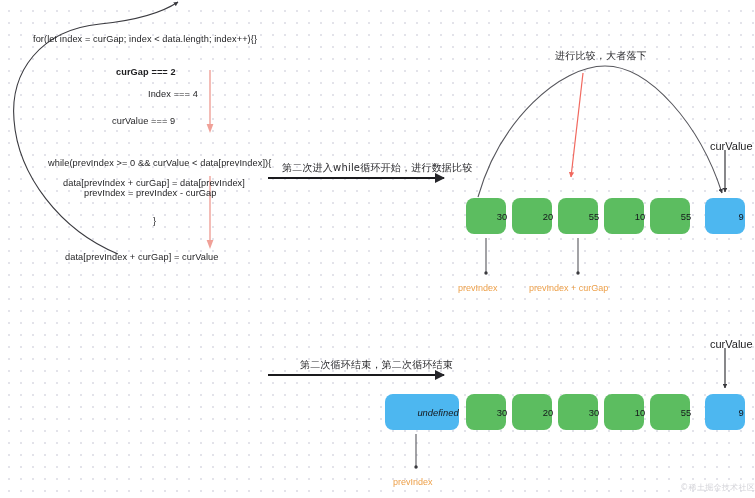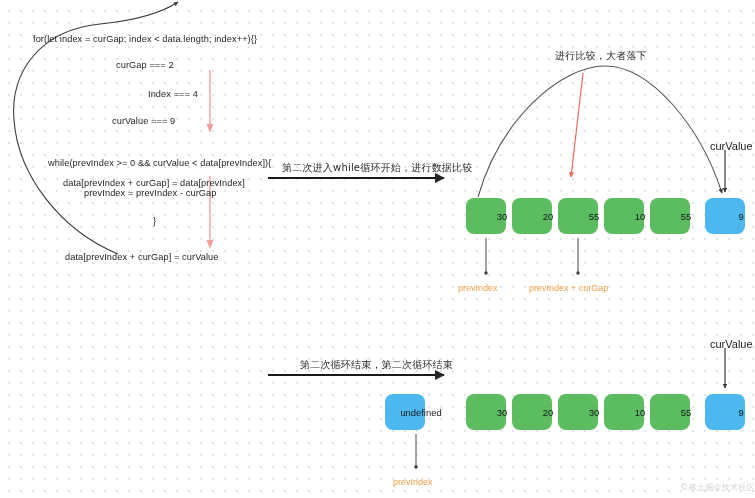--- a/index.html
+++ b/index.html
@@ -129,21 +129,21 @@
     <circle cx="578" cy="273" r="1.7" fill="#3a3a3f"></circle>
 
     <line x1="725" y1="348" x2="725" y2="388" stroke="#26262a" stroke-width="1.1" marker-end="url(#arrowThinDark)"></line>
 
     <line x1="416" y1="434" x2="416" y2="467" stroke="#56565c" stroke-width="1.1"></line>
     <circle cx="416" cy="467" r="1.7" fill="#3a3a3f"></circle>
   </svg>
 
   <div>
     <div class="code-line" style="left:33px; top:34px;">for(let index = curGap; index &lt; data.length; index++){}</div>
-    <div class="code-line" style="left:116px; top:60px;">curGap === 2</div>
+    <div class="code-line" style="left:116px; top:67px;font-weight:bold;">curGap === 2</div>
     <div class="code-line" style="left:120px; top:89px;padding-left:28px;">Index === 4</div>
     <div class="code-line" style="left:112px; top:116px;">curValue === 9</div>
     <div class="code-line" style="left:48px; top:158px;">while(prevIndex &gt;= 0 &amp;&amp; curValue &lt; data[prevIndex]){</div>
     <div class="code-line" style="left:63px; top:178px;">data[prevIndex + curGap] = data[prevIndex]</div>
     <div class="code-line" style="left:84px; top:188px;">prevIndex = prevIndex - curGap</div>
     <div class="code-line" style="left:153px; top:216px;">}</div>
     <div class="code-line" style="left:65px; top:252px;">data[prevIndex + curGap] = curValue</div>
   </div>
 
   <div class="cn-label" style="left:282px; top:161px;">第二次进入while循环开始，进行数据比较</div>
@@ -153,21 +153,21 @@
   <div>
     <div class="node-box node-green" style="left:466px; top:198px; width:40px;">30</div>
     <div class="node-box node-green" style="left:512px; top:198px; width:40px;">20</div>
     <div class="node-box node-green" style="left:558px; top:198px; width:40px;">55</div>
     <div class="node-box node-green" style="left:604px; top:198px; width:40px;">10</div>
     <div class="node-box node-green" style="left:650px; top:198px; width:40px;">55</div>
     <div class="node-box node-blue" style="left:705px; top:198px; width:40px;">9</div>
   </div>
 
   <div>
-    <div class="node-box node-blue" style="left:385px; top:394px; width:40px;">undefined</div>
+    <div class="node-box node-blue" style="left:385px; top:394px; width:74px;font-style:italic;">undefined</div>
     <div class="node-box node-green" style="left:466px; top:394px; width:40px;">30</div>
     <div class="node-box node-green" style="left:512px; top:394px; width:40px;">20</div>
     <div class="node-box node-green" style="left:558px; top:394px; width:40px;">30</div>
     <div class="node-box node-green" style="left:604px; top:394px; width:40px;">10</div>
     <div class="node-box node-green" style="left:650px; top:394px; width:40px;">55</div>
     <div class="node-box node-blue" style="left:705px; top:394px; width:40px;">9</div>
   </div>
 
   <div class="plain-label" style="left:710px; top:140px;">curValue</div>
   <div class="plain-label" style="left:710px; top:338px;">curValue</div>

